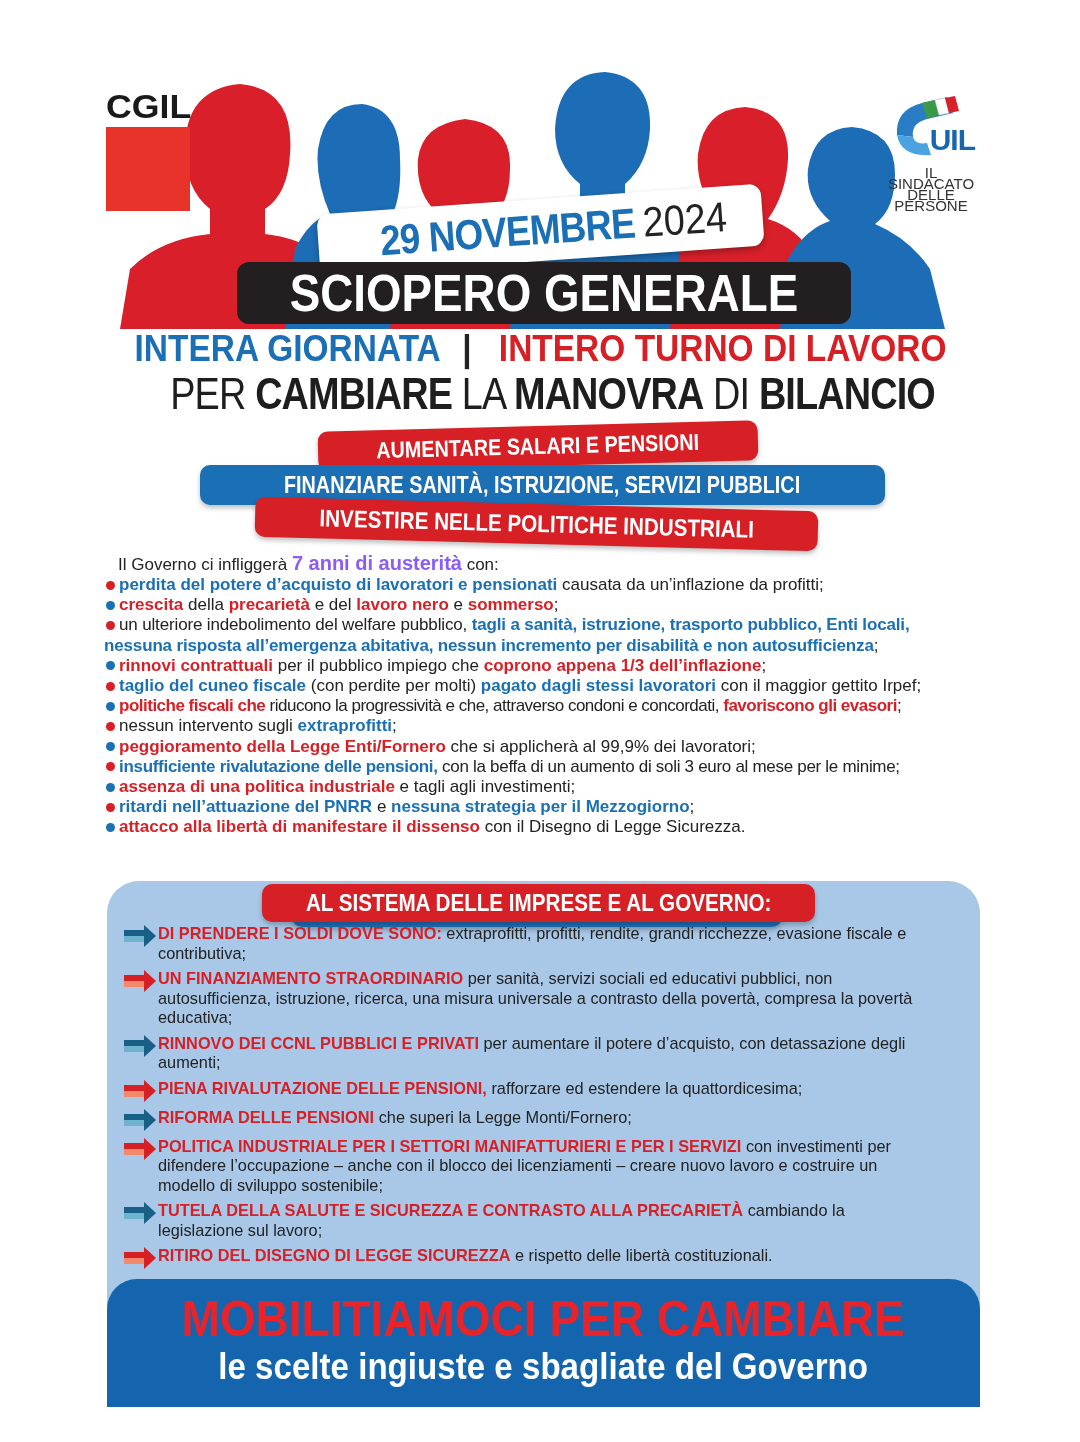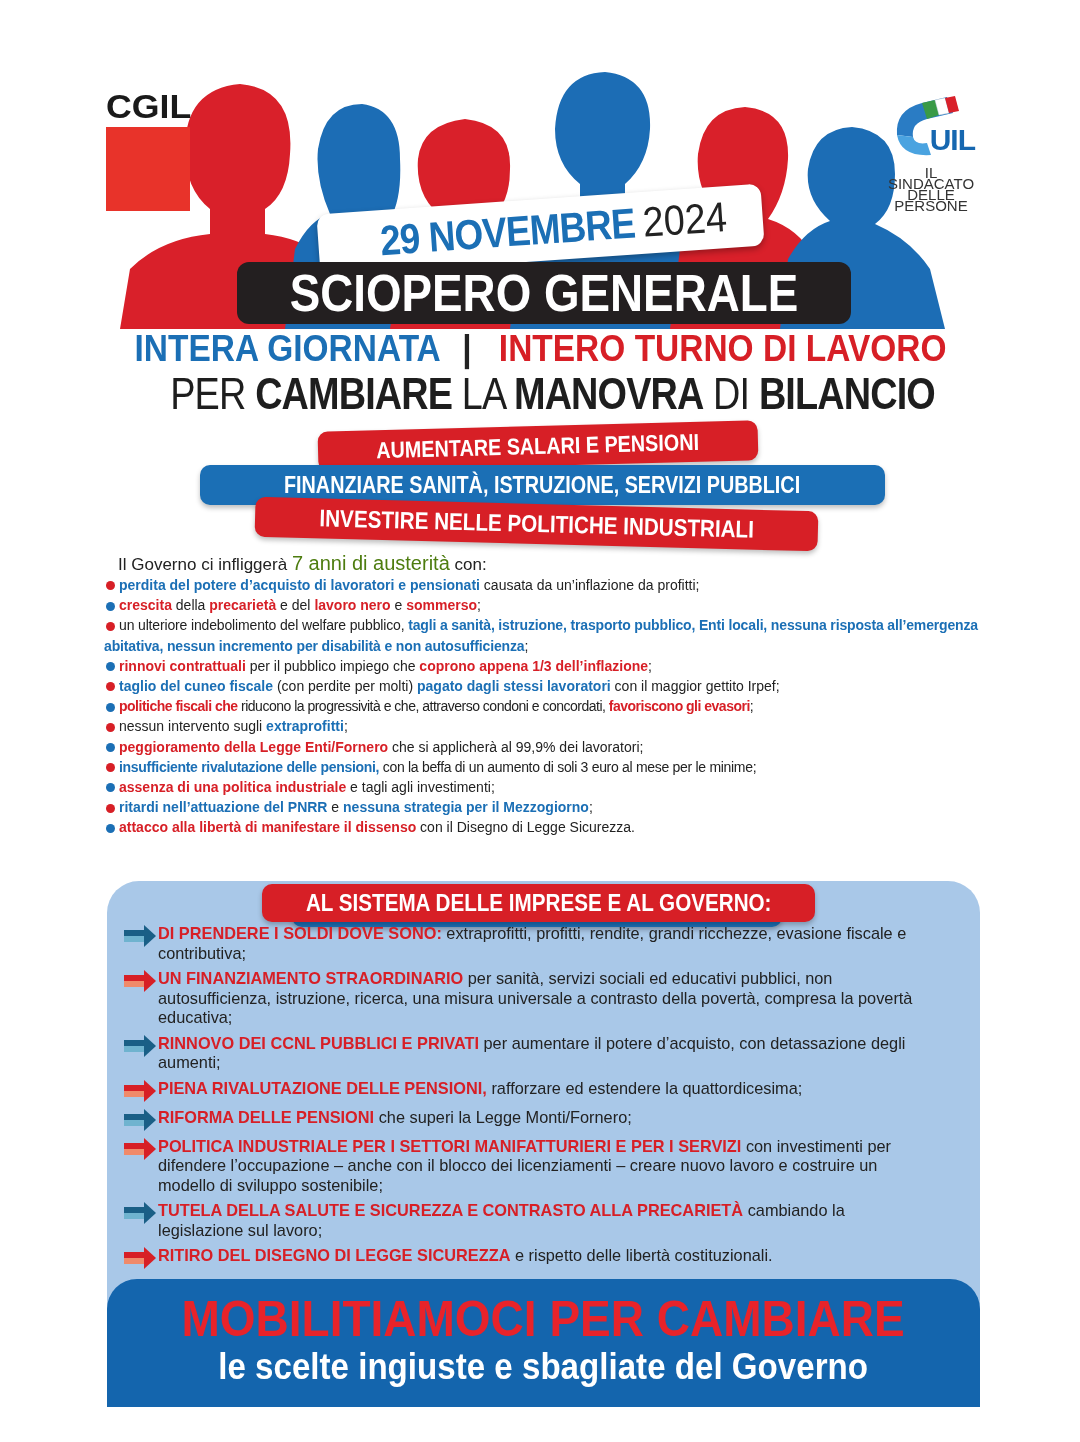--- a/index.html
+++ b/index.html
@@ -40,23 +40,23 @@
 
   .tag { position: absolute; height: 40px; border-radius: 10px; display: flex; align-items: center; justify-content: center; font-family: "Liberation Sans", sans-serif; font-weight: 900; color: #fff; white-space: nowrap; box-shadow: 0 3px 5px rgba(0,0,0,0.25); }
   .tag span { display: inline-block; transform: scaleX(0.86); }
   .tag.red { background: #d71f26; }
   .tag.blue { background: #1b6fb5; }
   .tag1 { left: 318px; top: 417px; width: 440px; font-size: 23px; transform: rotate(-1.5deg); }
   .tag2 { left: 200px; top: 456px; width: 685px; font-size: 23px; }
   .tag3 { left: 255px; top: 495px; width: 563px; font-size: 24px; transform: rotate(1.5deg); }
 
   .intro { position: absolute; left: 118px; top: 543px; font-family: "Liberation Sans", sans-serif; font-size: 17px; color: #222; white-space: nowrap; }
-  .intro .big { font-weight: 400; font-size: 20px; color: #4d7c0f; margin-top: 15px; }
-
-  .bullets { position: absolute; left: 104px; top: 566px; width: 876px; font-family: "Liberation Sans", sans-serif; font-size: 14px; line-height: 20.2px; color: #222; }
+  .intro .big { font-weight: 700; font-size: 20px; color: #8b5cf6; margin-top: 15px; }
+
+  .bullets { position: absolute; left: 104px; top: 566px; width: 876px; font-family: "Liberation Sans", sans-serif; font-size: 17px; line-height: 20.2px; color: #222; }
   .bullets .b { display: block; white-space: nowrap; }
   .bullets .wrap { white-space: normal; }
   .dot { display: inline-block; width: 9px; height: 9px; border-radius: 50%; margin: 0 4px 1px 2px; vertical-align: middle; }
   .dot.r { background: #d71f26; }
   .dot.bl { background: #1b6fb5; }
   .hb { color: #1b6fb5; font-weight: 700; }
   .hr { color: #d71f26; font-weight: 700; }
 
   .demands-box { position: absolute; left: 107px; top: 872px; width: 873px; height: 526px; background: #a9c8e8; border-radius: 32px 32px 0 0; }
   .dtag1 { left: 292px; top: 842px; width: 490px; font-size: 23px; height: 36px; margin-top: 40px; }

